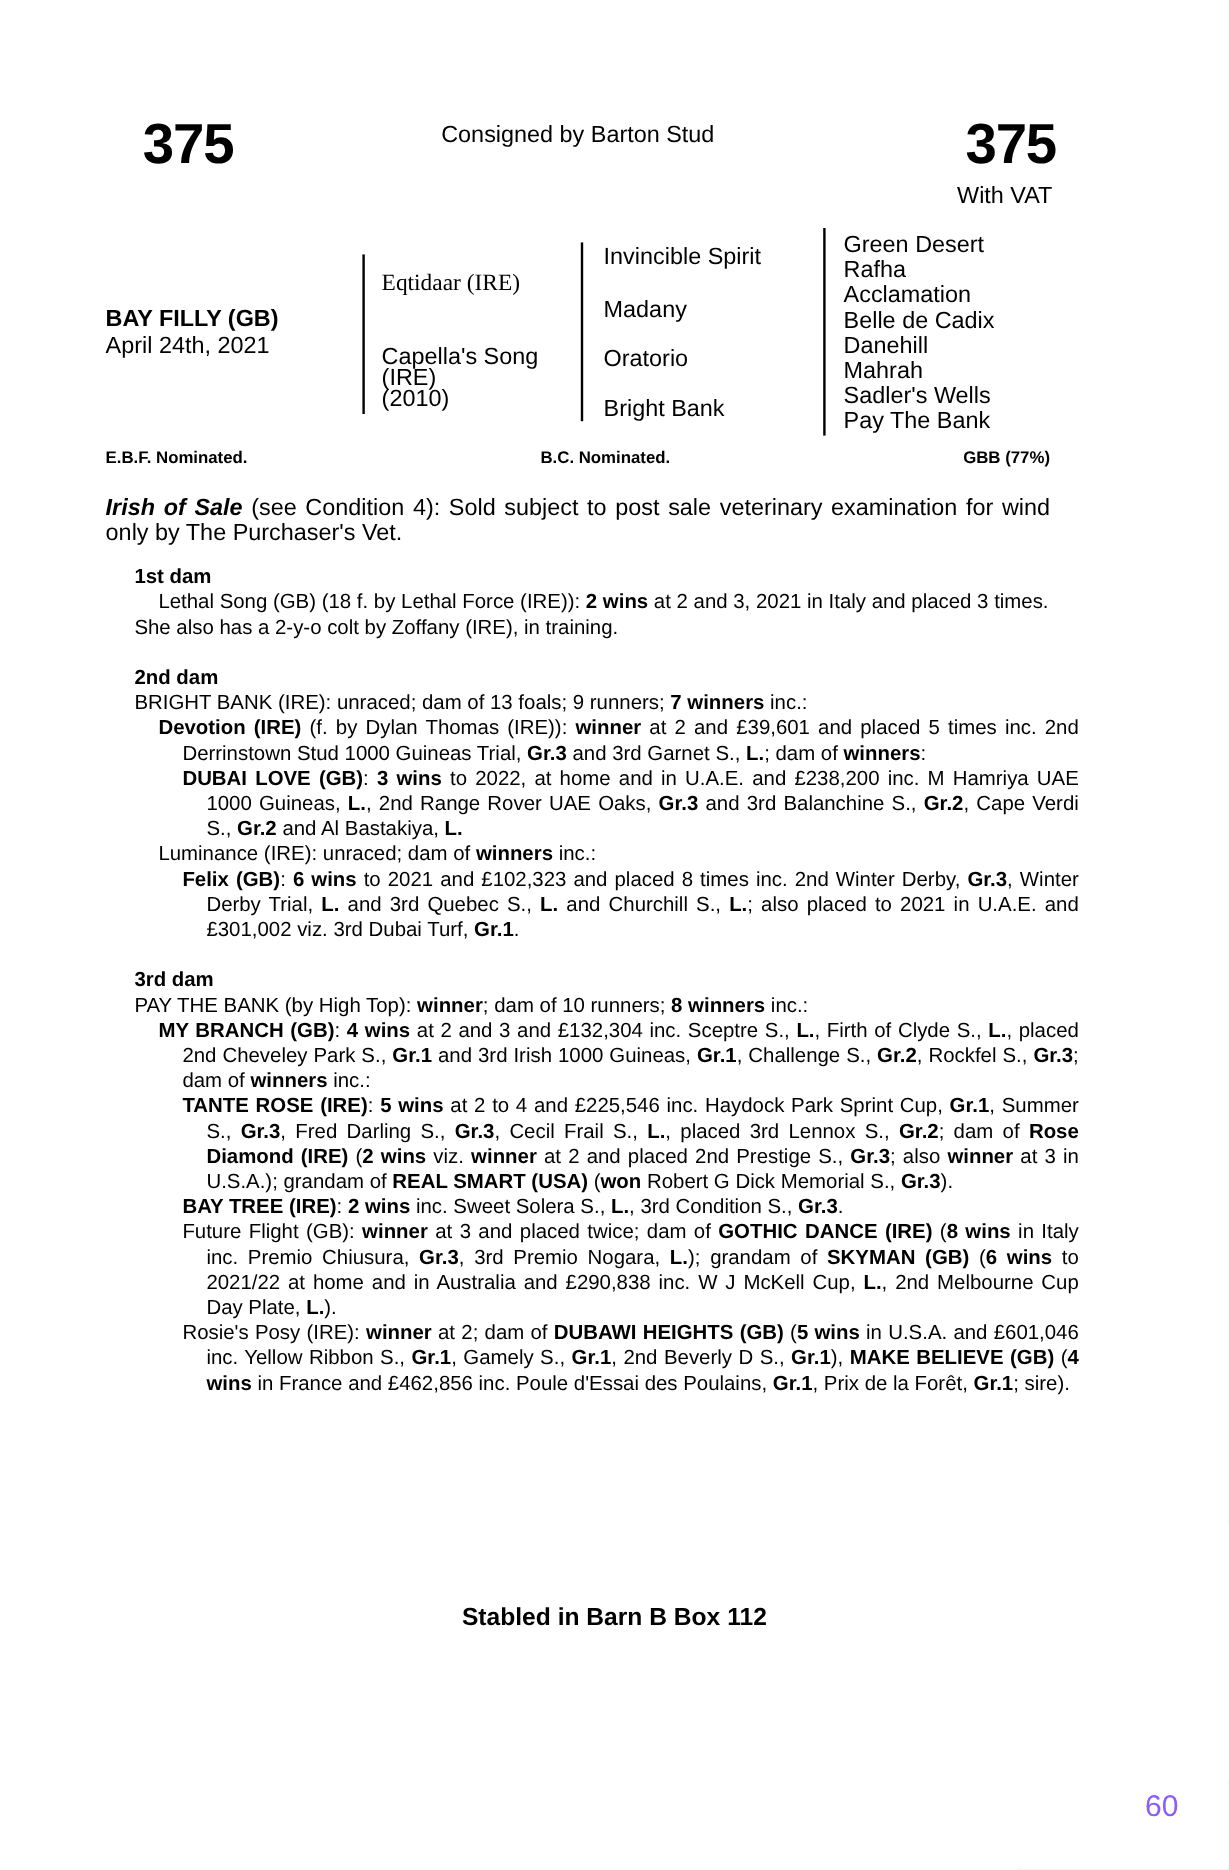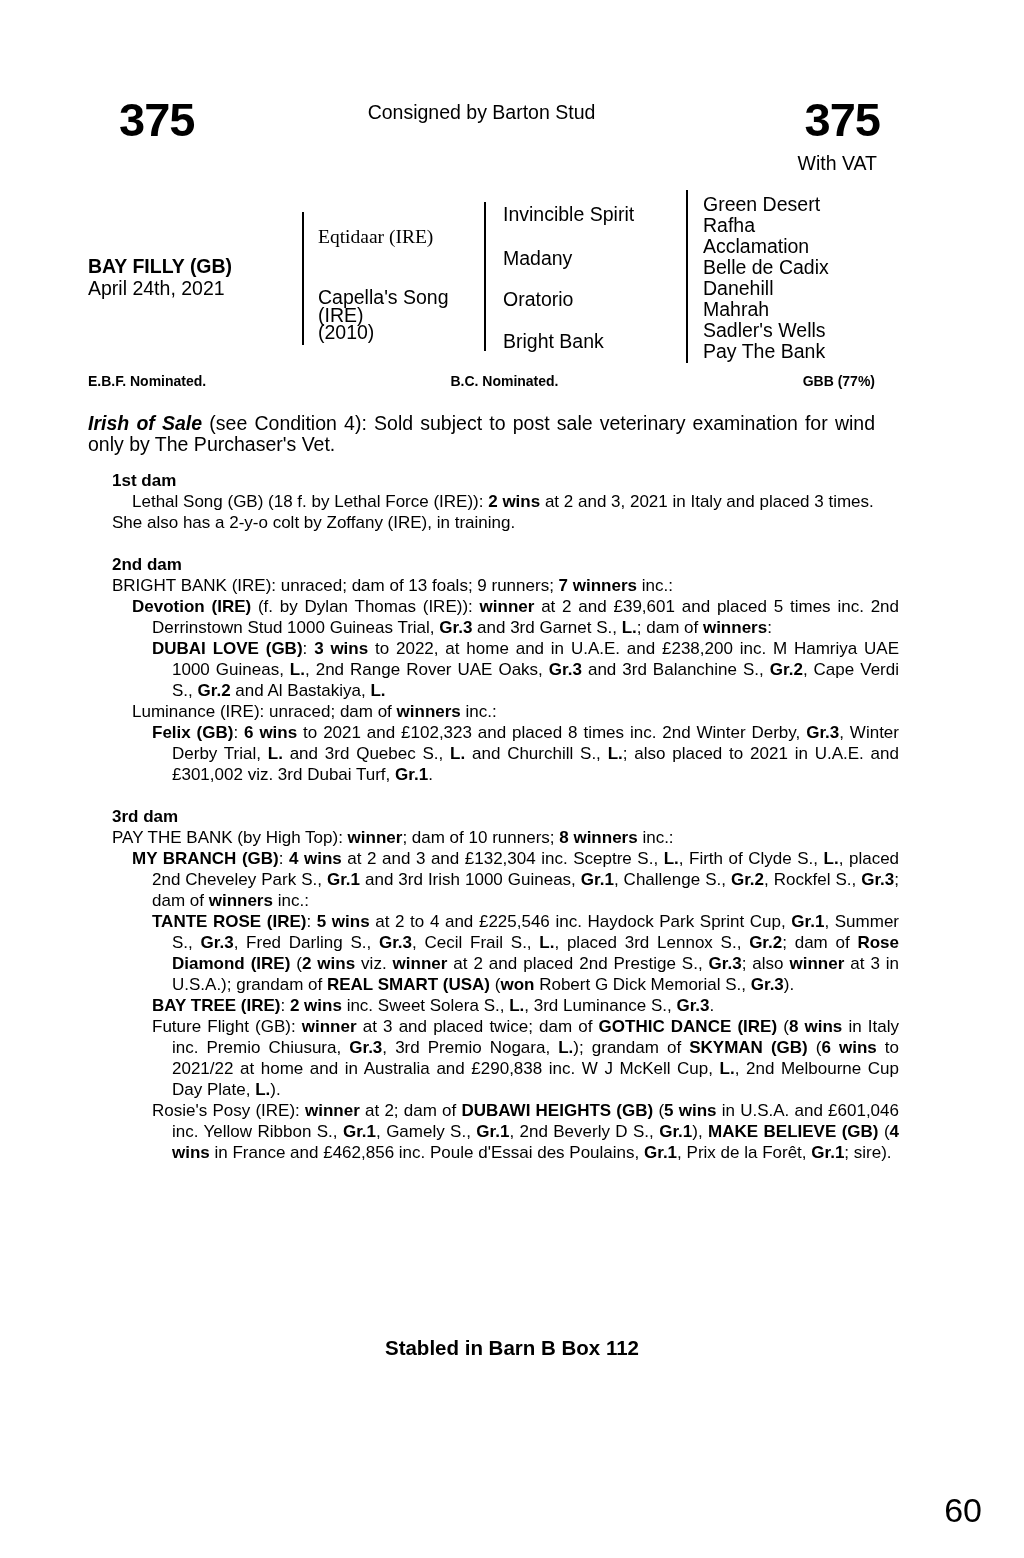--- a/index.html
+++ b/index.html
@@ -38,21 +38,21 @@
   .basis{position:absolute;left:88px;top:413px;width:787px;margin:0;font-size:19.5px;line-height:21px;text-align:justify;}
 
   .sections{position:absolute;left:96px;top:470px;width:787px;font-size:17px;line-height:21px;margin-left:16px;}
   .sec-heading{font-weight:bold;margin-top:21px;}
   .sections .sec-heading:first-child{margin-top:0;}
   .para{margin:0;text-align:justify;}
   .b{font-weight:bold;}
   .i{font-style:italic;}
 
   .stabled{position:absolute;left:0;top:1336px;width:1024px;text-align:center;font-size:20.5px;font-weight:bold;}
-  .pageno{position:absolute;top:1491px;right:42px;font-size:34px;color:#000000;}
+  .pageno{position:absolute;top:1491px;right:42px;font-size:25px;color:#8b5cf6;}
 </style>
 </head>
 <body>
 
 <div class="page">
 
   <div class="lot lot-left">375</div>
   <div class="consignor">Consigned by Barton Stud</div>
   <div class="lot lot-right">375</div>
   <div class="vat">With VAT</div>
@@ -99,21 +99,21 @@
       <div class="sec-heading">2nd dam</div>
       <p class="para" style="padding-left: 40px; text-indent: -40px;"><span>BRIGHT BANK (IRE): unraced; dam of 13 foals; 9 runners; </span><span class="b">7 winners</span><span> inc.:</span></p>
       <p class="para" style="padding-left: 40px; text-indent: -20px;"><span class="b">Devotion (IRE)</span><span> (f. by Dylan Thomas (IRE)): </span><span class="b">winner</span><span> at 2 and £39,601 and placed 5 times inc. 2nd Derrinstown Stud 1000 Guineas Trial, </span><span class="b">Gr.3</span><span> and 3rd Garnet S., </span><span class="b">L.</span><span>; dam of </span><span class="b">winners</span><span>:</span></p>
       <p class="para" style="padding-left: 60px; text-indent: -20px;"><span class="b">DUBAI LOVE (GB)</span><span>: </span><span class="b">3 wins</span><span> to 2022, at home and in U.A.E. and £238,200 inc. M Hamriya UAE 1000 Guineas, </span><span class="b">L.</span><span>, 2nd Range Rover UAE Oaks, </span><span class="b">Gr.3</span><span> and 3rd Balanchine S., </span><span class="b">Gr.2</span><span>, Cape Verdi S., </span><span class="b">Gr.2</span><span> and Al Bastakiya, </span><span class="b">L.</span></p>
       <p class="para" style="padding-left: 40px; text-indent: -20px;"><span>Luminance (IRE): unraced; dam of </span><span class="b">winners</span><span> inc.:</span></p>
       <p class="para" style="padding-left: 60px; text-indent: -20px;"><span class="b">Felix (GB)</span><span>: </span><span class="b">6 wins</span><span> to 2021 and £102,323 and placed 8 times inc. 2nd Winter Derby, </span><span class="b">Gr.3</span><span>, Winter Derby Trial, </span><span class="b">L.</span><span> and 3rd Quebec S., </span><span class="b">L.</span><span> and Churchill S., </span><span class="b">L.</span><span>; also placed to 2021 in U.A.E. and £301,002 viz. 3rd Dubai Turf, </span><span class="b">Gr.1</span><span>.</span></p>
       <div class="sec-heading">3rd dam</div>
       <p class="para" style="padding-left: 40px; text-indent: -40px;"><span>PAY THE BANK (by High Top): </span><span class="b">winner</span><span>; dam of 10 runners; </span><span class="b">8 winners</span><span> inc.:</span></p>
       <p class="para" style="padding-left: 40px; text-indent: -20px;"><span class="b">MY BRANCH (GB)</span><span>: </span><span class="b">4 wins</span><span> at 2 and 3 and £132,304 inc. Sceptre S., </span><span class="b">L.</span><span>, Firth of Clyde S., </span><span class="b">L.</span><span>, placed 2nd Cheveley Park S., </span><span class="b">Gr.1</span><span> and 3rd Irish 1000 Guineas, </span><span class="b">Gr.1</span><span>, Challenge S., </span><span class="b">Gr.2</span><span>, Rockfel S., </span><span class="b">Gr.3</span><span>; dam of </span><span class="b">winners</span><span> inc.:</span></p>
       <p class="para" style="padding-left: 60px; text-indent: -20px;"><span class="b">TANTE ROSE (IRE)</span><span>: </span><span class="b">5 wins</span><span> at 2 to 4 and £225,546 inc. Haydock Park Sprint Cup, </span><span class="b">Gr.1</span><span>, Summer S., </span><span class="b">Gr.3</span><span>, Fred Darling S., </span><span class="b">Gr.3</span><span>, Cecil Frail S., </span><span class="b">L.</span><span>, placed 3rd Lennox S., </span><span class="b">Gr.2</span><span>; dam of </span><span class="b">Rose Diamond (IRE)</span><span> (</span><span class="b">2 wins</span><span> viz. </span><span class="b">winner</span><span> at 2 and placed 2nd Prestige S., </span><span class="b">Gr.3</span><span>; also </span><span class="b">winner</span><span> at 3 in U.S.A.); grandam of </span><span class="b">REAL SMART (USA)</span><span> (</span><span class="b">won</span><span> Robert G Dick Memorial S., </span><span class="b">Gr.3</span><span>).</span></p>
-      <p class="para" style="padding-left: 60px; text-indent: -20px;"><span class="b">BAY TREE (IRE)</span><span>: </span><span class="b">2 wins</span><span> inc. Sweet Solera S., </span><span class="b">L.</span><span>, 3rd Luminance S., </span><span class="b">Gr.3</span><span>.</span></p>
+      <p class="para" style="padding-left: 60px; text-indent: -20px;"><span class="b">BAY TREE (IRE)</span><span>: </span><span class="b">2 wins</span><span> inc. Sweet Solera S., </span><span class="b">L.</span><span>, 3rd Condition S., </span><span class="b">Gr.3</span><span>.</span></p>
       <p class="para" style="padding-left: 60px; text-indent: -20px;"><span>Future Flight (GB): </span><span class="b">winner</span><span> at 3 and placed twice; dam of </span><span class="b">GOTHIC DANCE (IRE)</span><span> (</span><span class="b">8 wins</span><span> in Italy inc. Premio Chiusura, </span><span class="b">Gr.3</span><span>, 3rd Premio Nogara, </span><span class="b">L.</span><span>); grandam of </span><span class="b">SKYMAN (GB)</span><span> (</span><span class="b">6 wins</span><span> to 2021/22 at home and in Australia and £290,838 inc. W J McKell Cup, </span><span class="b">L.</span><span>, 2nd Melbourne Cup Day Plate, </span><span class="b">L.</span><span>).</span></p>
       <p class="para" style="padding-left: 60px; text-indent: -20px;"><span>Rosie's Posy (IRE): </span><span class="b">winner</span><span> at 2; dam of </span><span class="b">DUBAWI HEIGHTS (GB)</span><span> (</span><span class="b">5 wins</span><span> in U.S.A. and £601,046 inc. Yellow Ribbon S., </span><span class="b">Gr.1</span><span>, Gamely S., </span><span class="b">Gr.1</span><span>, 2nd Beverly D S., </span><span class="b">Gr.1</span><span>), </span><span class="b">MAKE BELIEVE (GB)</span><span> (</span><span class="b">4 wins</span><span> in France and £462,856 inc. Poule d'Essai des Poulains, </span><span class="b">Gr.1</span><span>, Prix de la Forêt, </span><span class="b">Gr.1</span><span>; sire).</span></p>
     </div>
 
   <div class="stabled">Stabled in Barn B Box 112</div>
   <div class="pageno">60</div>
 
 </div>
 
 </body></html>

